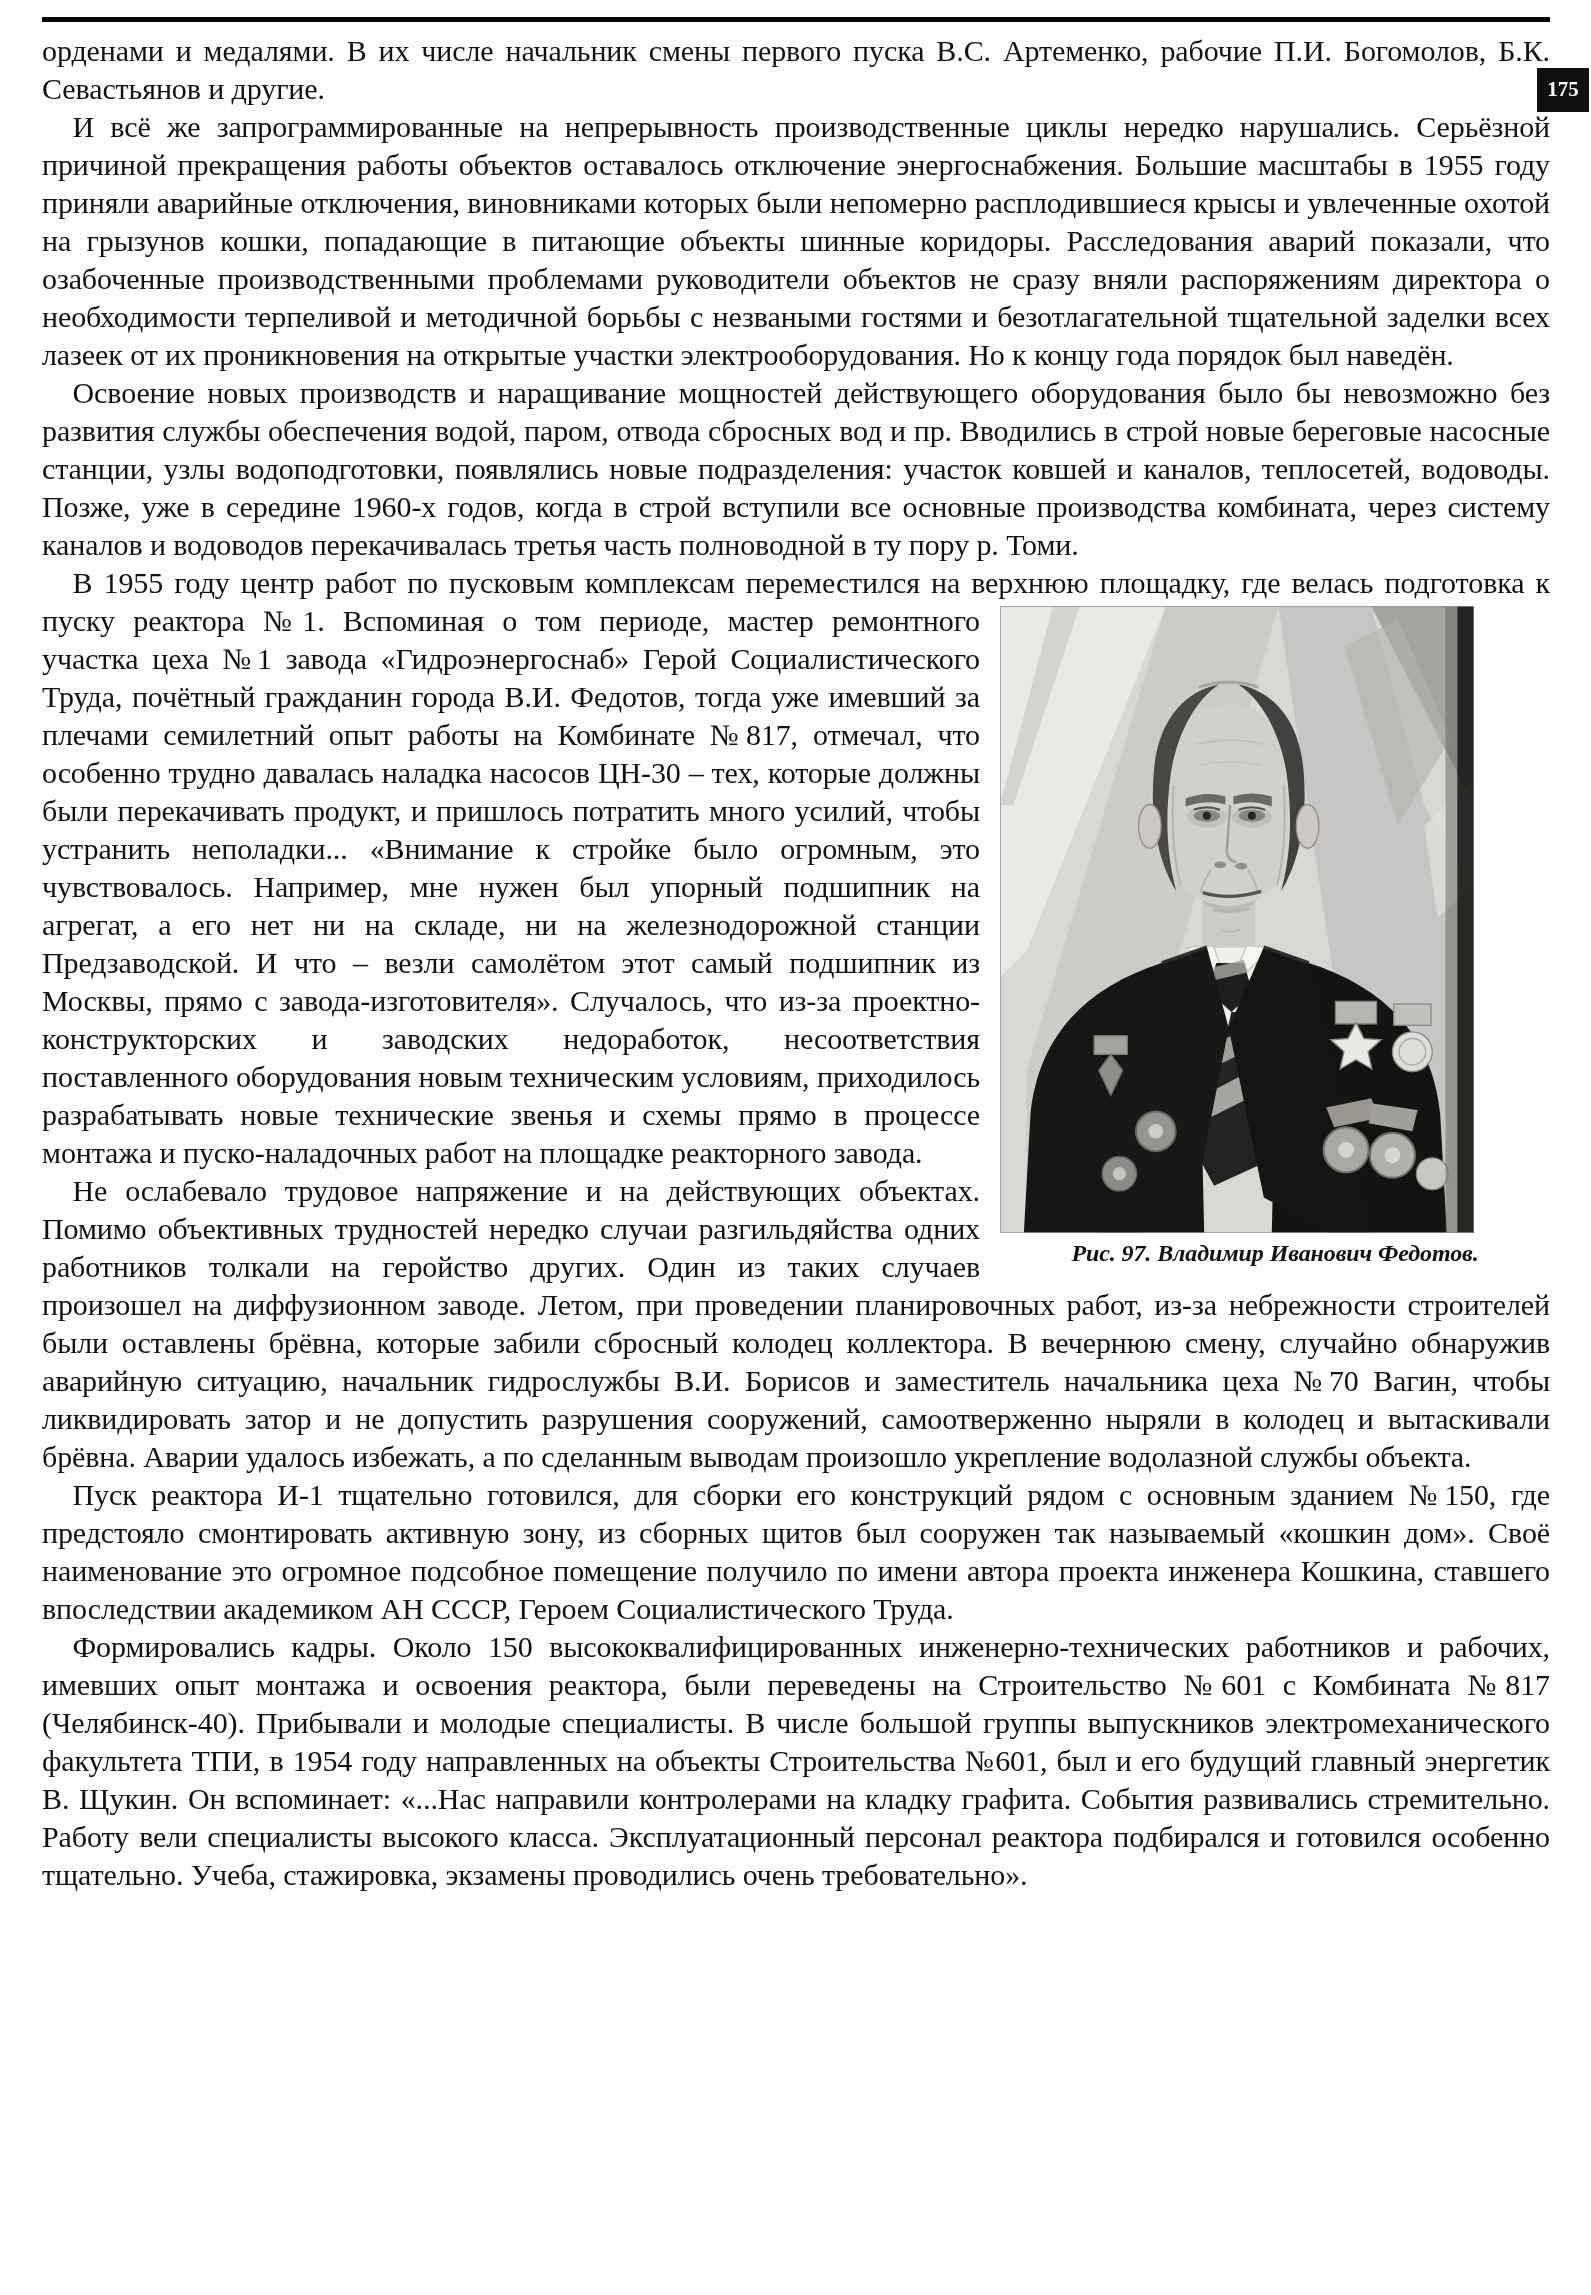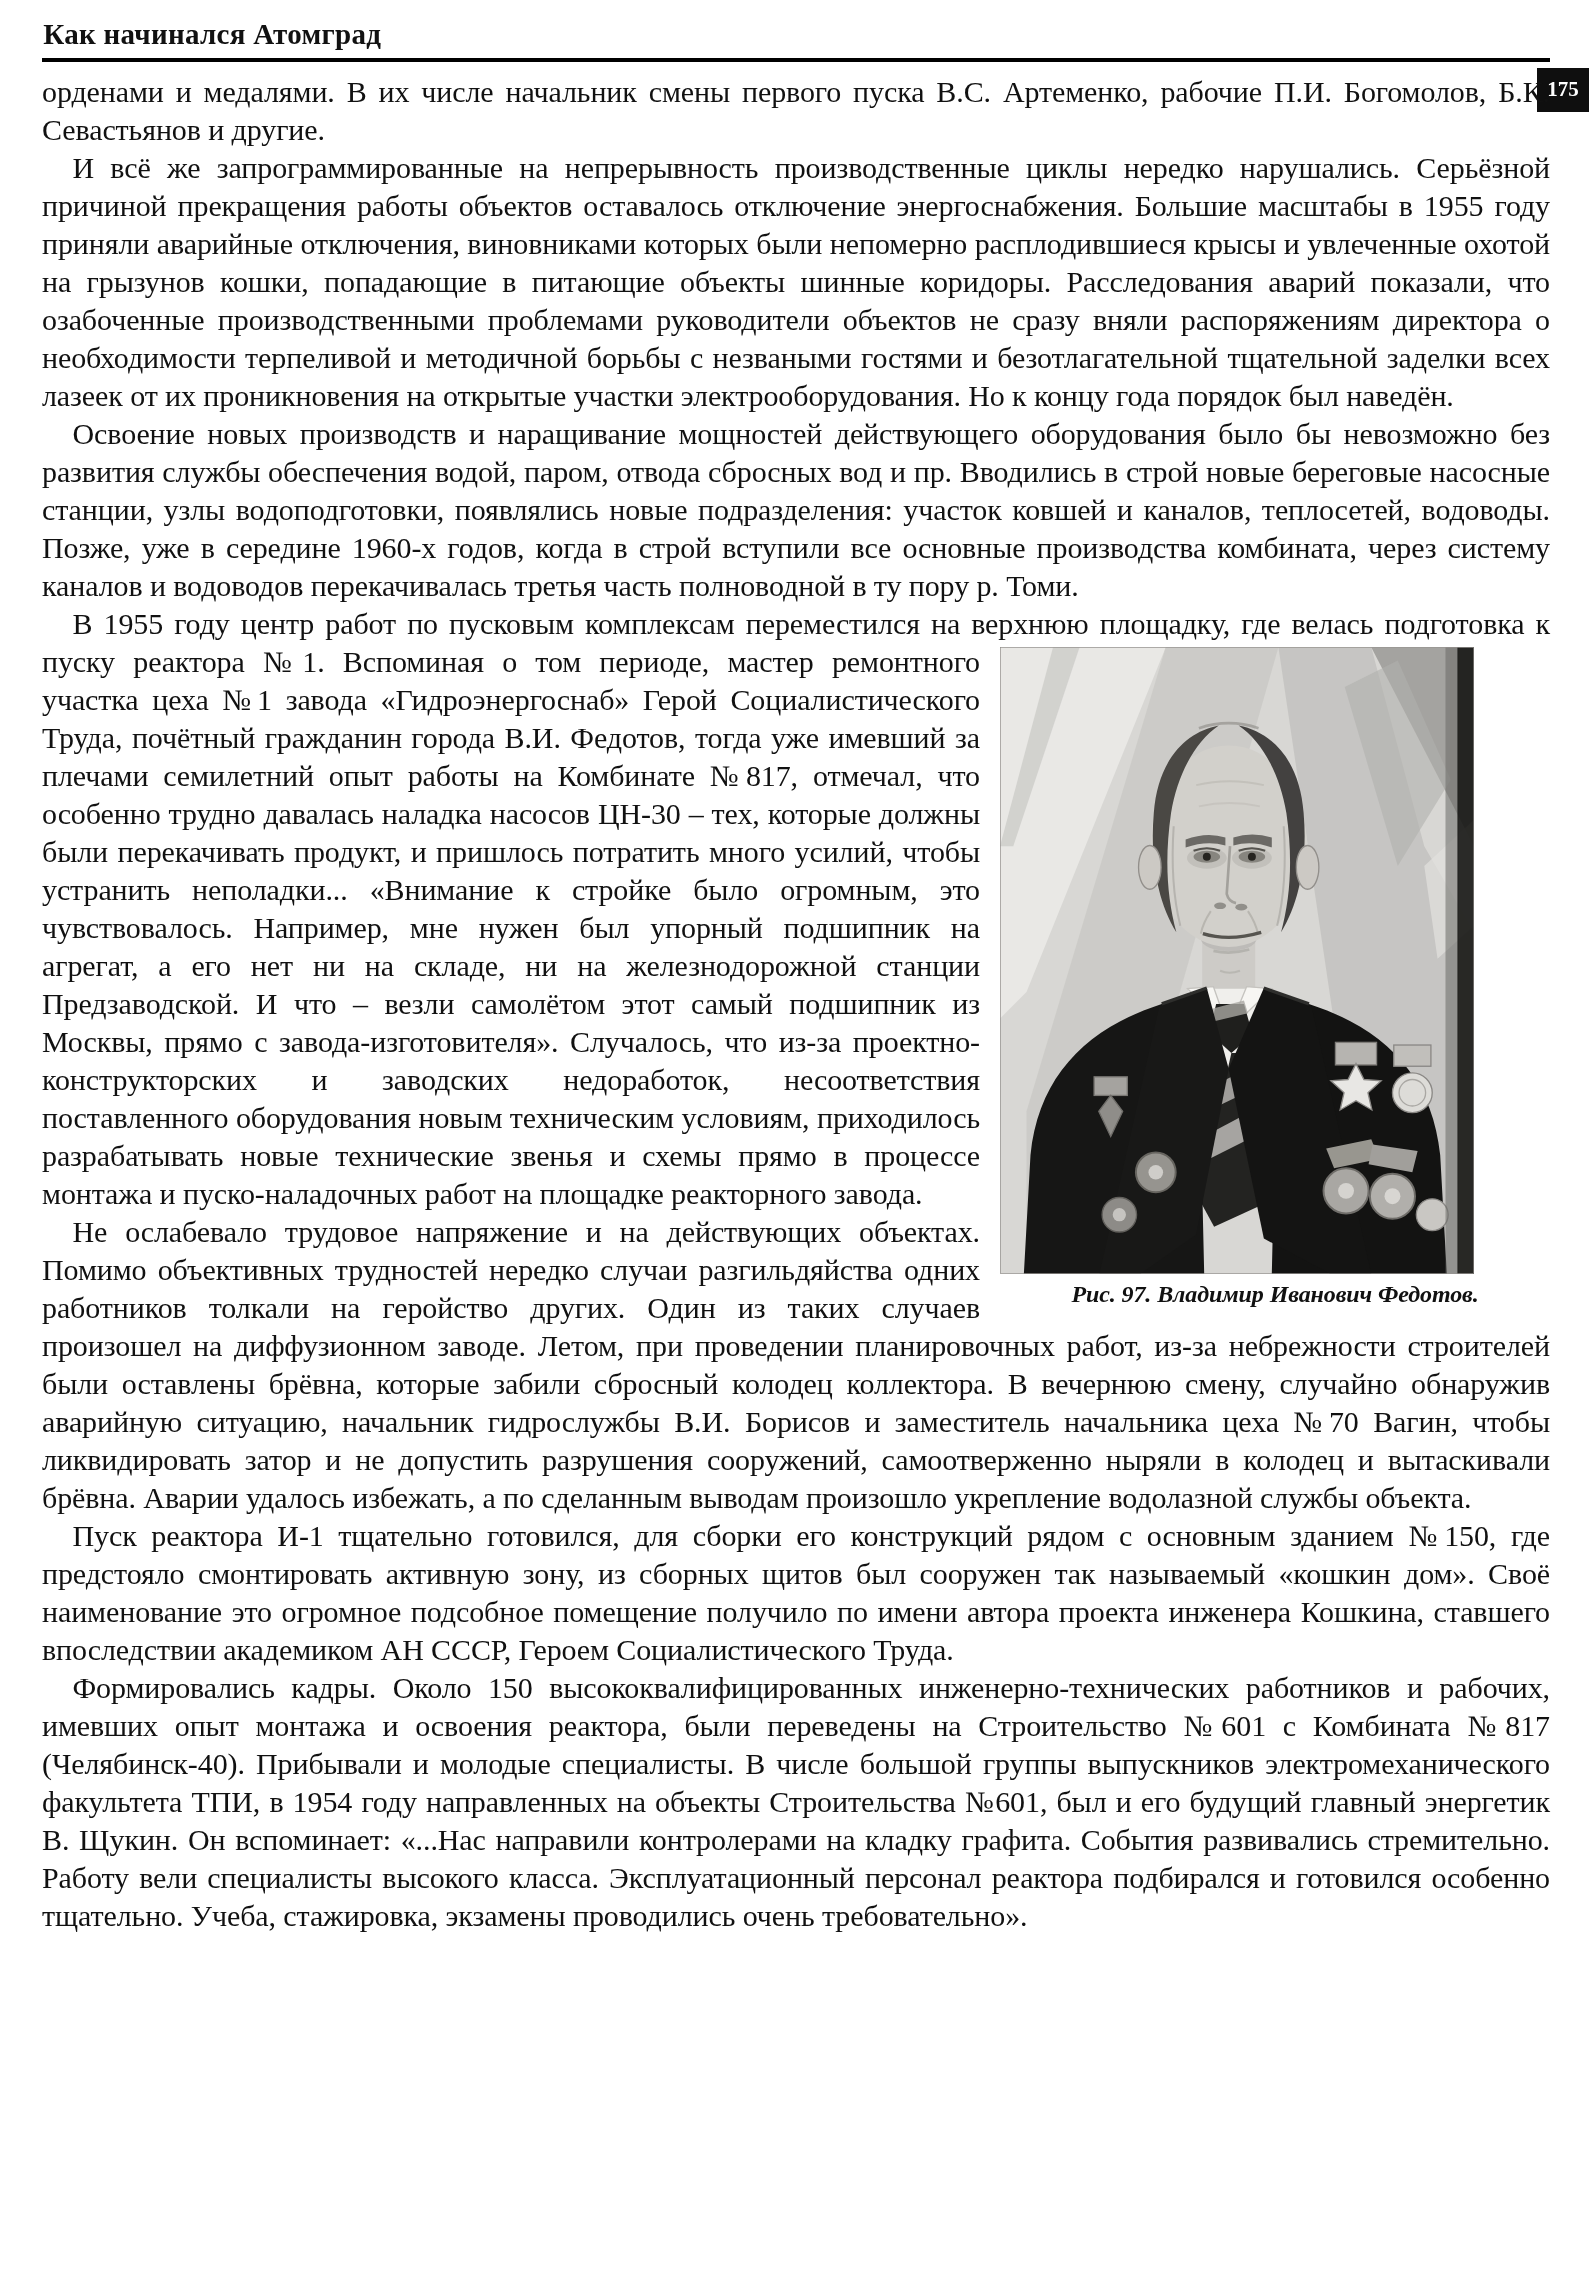--- a/index.html
+++ b/index.html
@@ -74,21 +74,20 @@
 </head>
 <body>
 
 <div class="page">
 
   <div class="page-number-badge">175</div>
 
   <div class="content">
 
     <header>
-      <h1 class="header-title">Как начинался Атомград</h1>
       <div class="header-rule"></div>
     </header>
 
     <main class="body-text">
 
       <p class="continuation">орденами и медалями. В их числе начальник смены первого пуска В.С. Артеменко, рабочие П.И. Богомолов, Б.К. Севастьянов и другие.</p>
 
       <p>И всё же запрограммированные на непрерывность производственные циклы нередко нарушались. Серьёзной причиной прекращения работы объектов оставалось отключение энергоснабжения. Большие масштабы в 1955 году приняли аварийные отключения, виновниками которых были непомерно расплодившиеся крысы и увлеченные охотой на грызунов кошки, попадающие в питающие объекты шинные коридоры. Расследования аварий показали, что озабоченные производственными проблемами руководители объектов не сразу вняли распоряжениям директора о необходимости терпеливой и методичной борьбы с незваными гостями и безотлагательной тщательной заделки всех лазеек от их проникновения на открытые участки электрооборудования. Но к концу года порядок был наведён.</p>
 
       <p>Освоение новых производств и наращивание мощностей действующего оборудования было бы невозможно без развития службы обеспечения водой, паром, отвода сбросных вод и пр. Вводились в строй новые береговые насосные станции, узлы водоподготовки, появлялись новые подразделения: участок ковшей и каналов, теплосетей, водоводы. Позже, уже в середине 1960-х годов, когда в строй вступили все основные производства комбината, через систему каналов и водоводов перекачивалась третья часть полноводной в ту пору р. Томи.</p>

